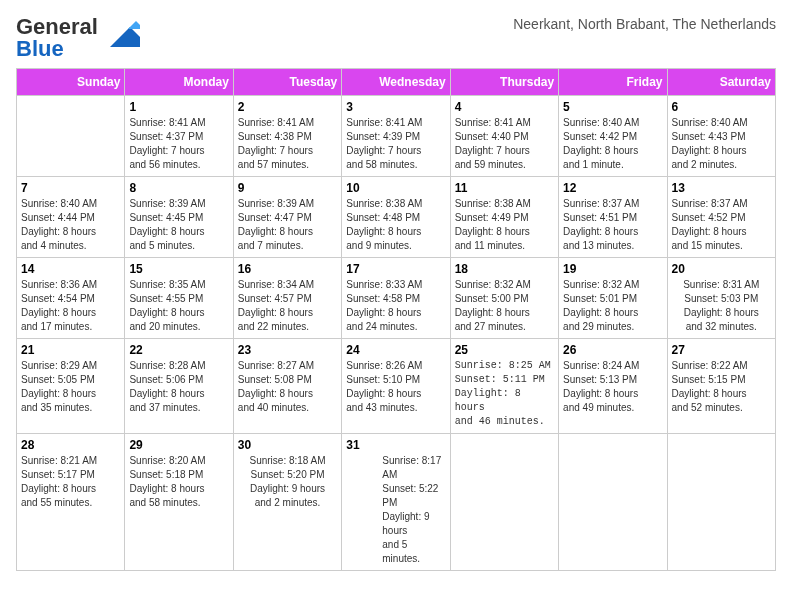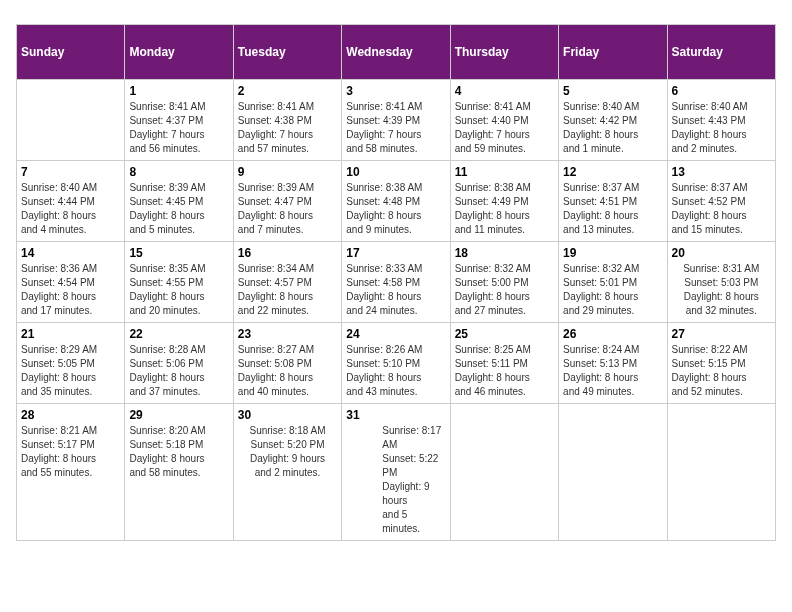--- a/index.html
+++ b/index.html
@@ -37,24 +37,24 @@
     .location {
       font-size: 14px;
       color: #555;
     }
     table {
       width: 100%;
       border-collapse: collapse;
       font-size: 11px;
     }
     thead tr th {
-      background-color: #701a75;
+      background-color: #d946ef;
       color: #fff;
-      padding: 20px 4px;
-      text-align: left;
+      padding: 6px 4px;
+      text-align: right;
       font-size: 12px;
       font-weight: bold;
       border: 1px solid #ccc;
     }
     tbody tr td {
       border: 1px solid #ccc;
       vertical-align: top;
       padding: 4px;
       height: 80px;
       width: calc(100% / 7);
@@ -71,21 +71,34 @@
       font-size: 10px;
       color: #333;
       line-height: 1.4;
     }
     td.empty { background: #f9f9f9; }
   </style>
 </head>
 <body>
 
 <div class="header">
+  <div class="logo">
+    <div style="display:flex;align-items:center;">
+      <span class="logo-text">
+        <span>General</span><br>
+        <span class="blue">Blue</span>
+      </span>
+      <svg width="40" height="30" viewBox="0 0 40 30" style="margin-left:2px;margin-top:-8px;">
+        <polygon points="10,28 30,8 40,18 40,28" fill="#1565c0"></polygon>
+        <polygon points="28,10 36,2 40,6 40,10" fill="#42a5f5"></polygon>
+      </svg>
+    </div>
+  </div>
   <div class="title-block">
+    <div class="location">Neerkant, North Brabant, The Netherlands</div>
   </div>
 </div>
 
 <table>
   <thead>
     <tr id="thead-row">
         <th>Sunday</th>
         <th>Monday</th>
         <th>Tuesday</th>
         <th>Wednesday</th>
@@ -266,21 +279,21 @@
         </td>
         <td>
           <span class="day-number">24</span>
           <div class="day-info" style="white-space: pre-line;">Sunrise: 8:26 AM
 Sunset: 5:10 PM
 Daylight: 8 hours
 and 43 minutes.</div>
         </td>
         <td>
           <span class="day-number">25</span>
-          <div class="day-info" style="white-space: pre-line;">Sunrise: 8:25 AM
+          <div class="day-info" style="white-space: pre-line; font-family: Liberation Mono, monospace;">Sunrise: 8:25 AM
 Sunset: 5:11 PM
 Daylight: 8 hours
 and 46 minutes.</div>
         </td>
         <td>
           <span class="day-number">26</span>
           <div class="day-info" style="white-space: pre-line;">Sunrise: 8:24 AM
 Sunset: 5:13 PM
 Daylight: 8 hours
 and 49 minutes.</div>

